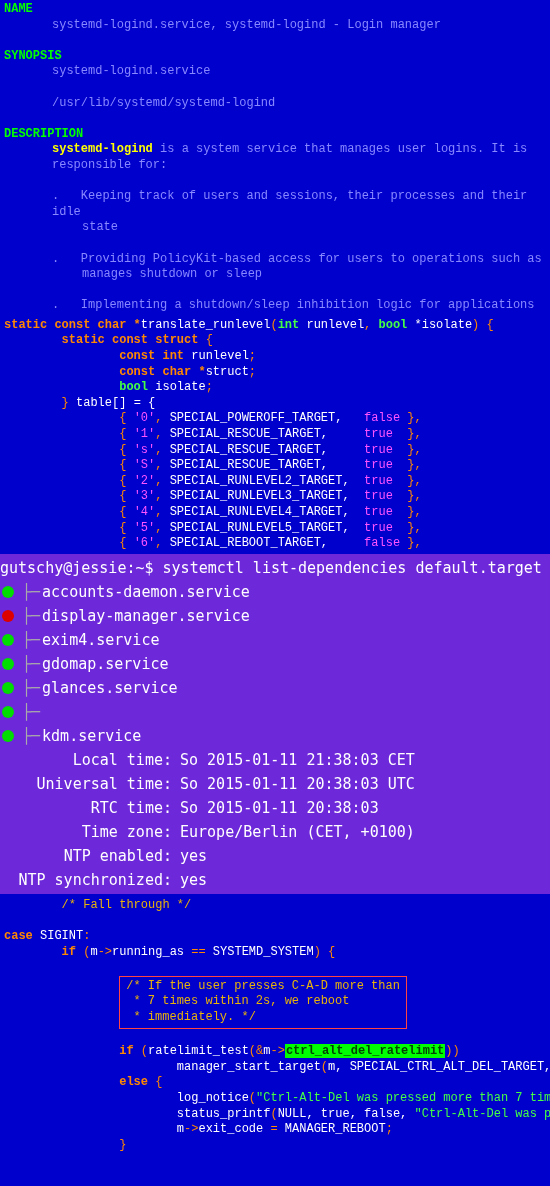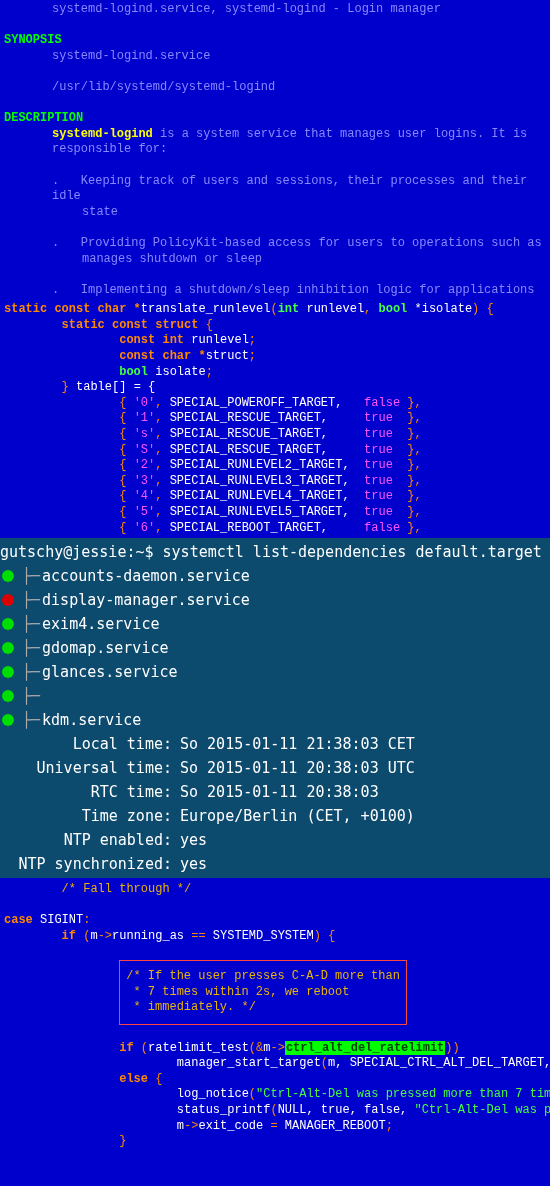--- a/index.html
+++ b/index.html
@@ -28,21 +28,21 @@
   }
   .code1 .kw { color: #ff8800; font-weight: bold; }
   .code1 .ty { color: #44ff44; font-weight: bold; }
   .code1 .id { color: #ffffff; }
   .code1 .str { color: #ff55ff; }
   .code1 .bool { color: #ff55ff; }
   .code1 .punc { color: #ff8800; }
   .code1 .fn { color: #ffffff; }
 
   .term {
-    background: #0c4a6e;
+    background: #6d28d9;
     color: #ccc;
     font-size: 15px;
     line-height: 1.6;
     padding: 2px 0;
     font-family: "DejaVu Sans Mono", "Courier New", monospace;
   }
   .term .prompt { color: #fff; }
   .term .cmd { color: #fff; }
   .term .tree-line { display: flex; align-items: center; padding-left: 2px; }
   .term .dot { display: inline-block; width: 12px; height: 12px; border-radius: 50%; margin-right: 8px; }
@@ -61,27 +61,28 @@
     padding: 4px;
     white-space: pre;
     overflow: hidden;
     position: relative;
   }
   .code2 .comment { color: #eab308; }
   .code2 .kw { color: #ff8800; font-weight: bold; }
   .code2 .punc { color: #ff8800; }
   .code2 .id { color: #ffffff; }
   .code2 .str { color: #44ff44; }
-  .code2 .redbox { border: 1px solid #ff4444; padding: 8px 6px; display: inline-block; }
+  .code2 .redbox { border: 1px solid #ff4444; padding: 2px 6px; display: inline-block; }
   .code2 .highlight { background: #00ff00; color: #004400; padding: 0 1px; font-weight: bold; }
 </style>
 </head>
 <body>
 
 <div class="manpage">
+  <div class="header">NAME</div>
   <div style="padding-left:48px;">systemd-logind.service, systemd-logind - Login manager</div>
   <br>
   <div class="header">SYNOPSIS</div>
   <div style="padding-left:48px;">systemd-logind.service</div>
   <br>
   <div style="padding-left:48px;">/usr/lib/systemd/systemd-logind</div>
   <br>
   <div class="header">DESCRIPTION</div>
   <div style="padding-left:48px;">
     <span class="hl">systemd-logind</span><span> is a system service that manages user logins. It is</span>

